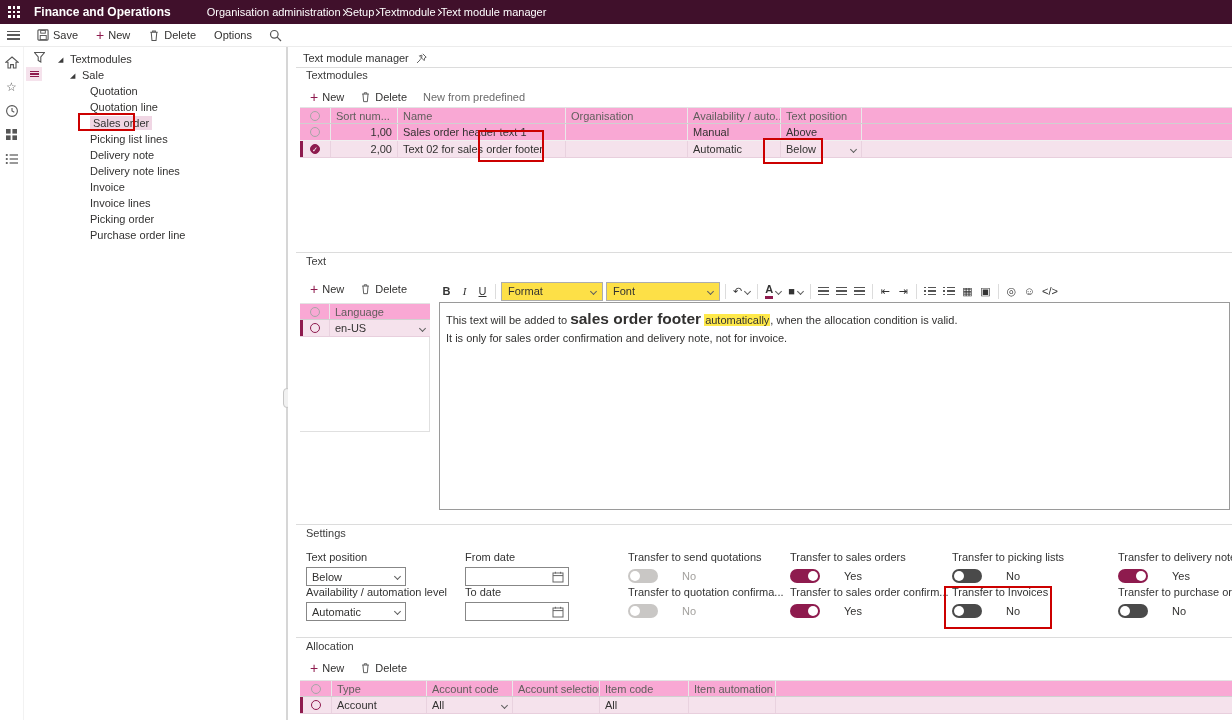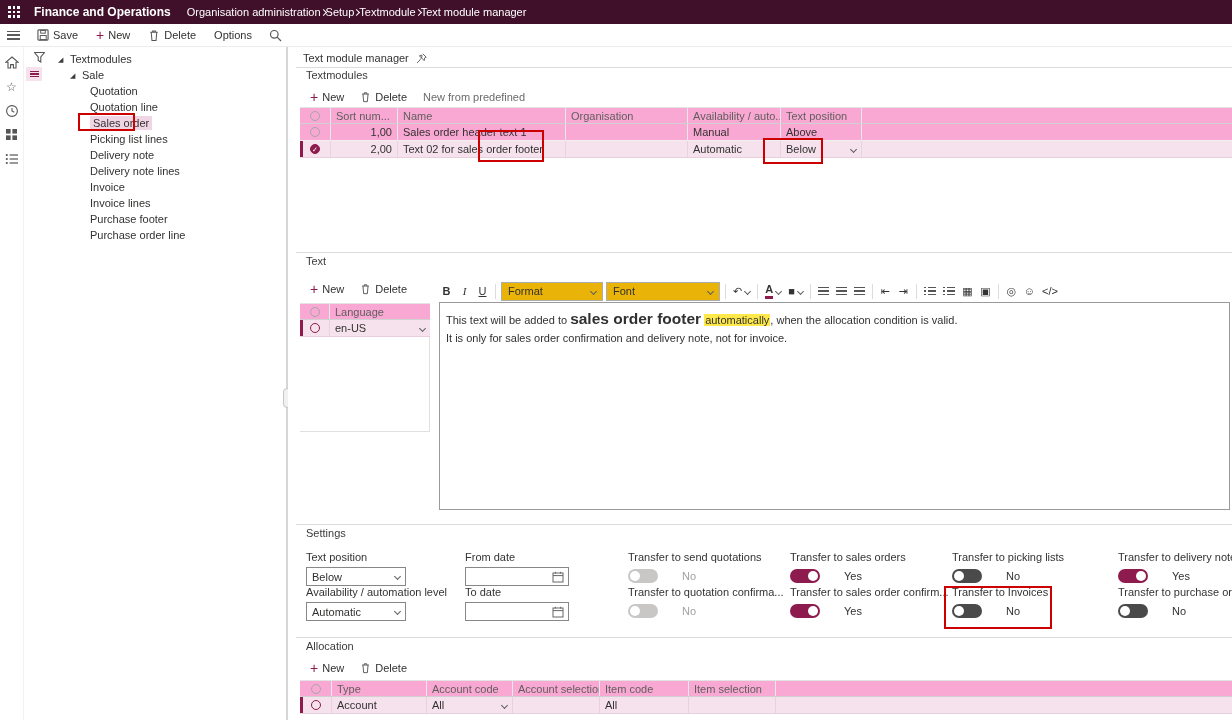--- a/index.html
+++ b/index.html
@@ -5,21 +5,21 @@
 *{margin:0;padding:0;box-sizing:border-box;}
 body{font-family:"Liberation Sans",sans-serif;font-size:11px;color:#323130;background:#fff;}
 .screen{position:relative;width:1232px;height:720px;overflow:hidden;background:#fff;}
 
 
 .topbar{position:absolute;top:0;left:0;right:0;height:24px;background:#40102b;color:#fff;display:flex;align-items:center;}
 .waffle{width:28px;height:24px;display:flex;align-items:center;justify-content:center;cursor:pointer;}
 .wg{display:grid;grid-template-columns:repeat(3,2.5px);grid-auto-rows:2.5px;gap:2px;}
 .wg i{background:#fff;display:block;}
 .app-title{font-weight:700;font-size:12px;margin-left:6px;white-space:nowrap;}
-.crumbs{display:flex;align-items:center;margin-left:16px;}
+.crumbs{display:flex;align-items:center;margin-left:36px;}
 .crumb{cursor:pointer;white-space:nowrap;}
 .chev-r{width:5px;height:5px;border-top:1.3px solid #fff;border-right:1.3px solid #fff;transform:rotate(45deg);display:inline-block;}
 
 
 .actionbar{position:absolute;top:24px;left:0;right:0;height:23px;background:#fff;border-bottom:1px solid #ececec;display:flex;align-items:center;}
 .burger{width:13px;height:9px;margin:0 8px 0 7px;display:flex;flex-direction:column;justify-content:space-between;cursor:pointer;}
 .burger i{height:1.5px;background:#5a5a5a;display:block;}
 .ab-btn{display:flex;align-items:center;gap:4px;padding:0 9px;height:100%;cursor:pointer;white-space:nowrap;}
 .plus{color:#8E1B4E;font-size:14px;line-height:1;}
 .search-btn{margin-left:8px;cursor:pointer;display:flex;align-items:center;}
@@ -74,21 +74,21 @@
 .chk.ring{border:1.5px solid #8E1B4E;}
 .chev-d{width:5px;height:5px;border-right:1.3px solid #5f5f5f;border-bottom:1.3px solid #5f5f5f;transform:rotate(45deg);display:inline-block;flex:none;}
 .mla{margin-left:auto;}
 
 
 .edtb{position:absolute;left:151px;top:233px;width:795px;height:22px;display:flex;align-items:center;gap:3px;}
 .ebtn{min-width:15px;height:18px;display:flex;align-items:center;justify-content:center;padding:0 2px;cursor:pointer;color:#333;gap:3px;}
 .ebtn .bold{font-weight:700;}
 .ebtn .ital{font-style:italic;font-family:"Liberation Serif",serif;}
 .ebtn .und{text-decoration:underline;}
-.esel{border:1px solid #adadad;height:19px;display:flex;align-items:center;justify-content:space-between;padding:0 6px;cursor:pointer;background:#eab308;}
+.esel{border:1px solid #adadad;height:19px;display:flex;align-items:center;justify-content:space-between;padding:0 6px;cursor:pointer;background:#fde047;}
 .esep{width:1px;height:15px;background:#dcdcdc;margin:0 2px;flex:none;}
 .bars{width:11px;height:9px;background:repeating-linear-gradient(to bottom,#555 0 1.3px,transparent 1.3px 3.4px);}
 .listic{display:flex;gap:2px;height:9px;}
 .listic i{display:block;background:repeating-linear-gradient(to bottom,#555 0 1.3px,transparent 1.3px 3.4px);}
 .listic .d{width:2px;} .listic .l{width:8px;}
 .acolor{border-bottom:3px solid #8E1B4E;line-height:1;padding-bottom:1px;font-weight:700;}
 .econtent{position:absolute;left:151px;top:255px;width:791px;height:208px;border:1px solid #9a9a9a;padding:4px 6px;line-height:1.5;background:#fff;}
 .big{font-size:15.5px;font-weight:700;}
 mark{background:#FFE94A;color:inherit;padding:0 1px;}
 
@@ -250,21 +250,21 @@
       <div class="trow l2">
           <span class="tlabel">Delivery note lines</span>
         </div>
       <div class="trow l2">
           <span class="tlabel">Invoice</span>
         </div>
       <div class="trow l2">
           <span class="tlabel">Invoice lines</span>
         </div>
       <div class="trow l2">
-          <span class="tlabel">Purchase footer</span>
+          <span class="tlabel">Picking order</span>
         </div>
       <div class="trow l2">
           <span class="tlabel">Purchase order line</span>
         </div>
     </div>
   </div>
 
   <div class="splitter">
       <span class="grip"></span>
     </div>
@@ -587,21 +587,21 @@
     </div>
 
     <div class="gridh alg" style="top:633px;">
       <div class="gcell">
           <span class="chk"></span>
         </div>
       <div class="gcell">Type</div>
       <div class="gcell">Account code</div>
       <div class="gcell">Account selection</div>
       <div class="gcell">Item code</div>
-      <div class="gcell">Item selection</div>
+      <div class="gcell">Item automation</div>
       <div class="gcell nb"></div>
     </div>
     <div class="gridr alg sel" style="top:650px;">
       <div class="gcell">
           <span class="chk ring"></span>
         </div>
       <div class="gcell">Account</div>
       <div class="gcell">
           <span>All</span>
           <span class="chev-d mla"></span>

